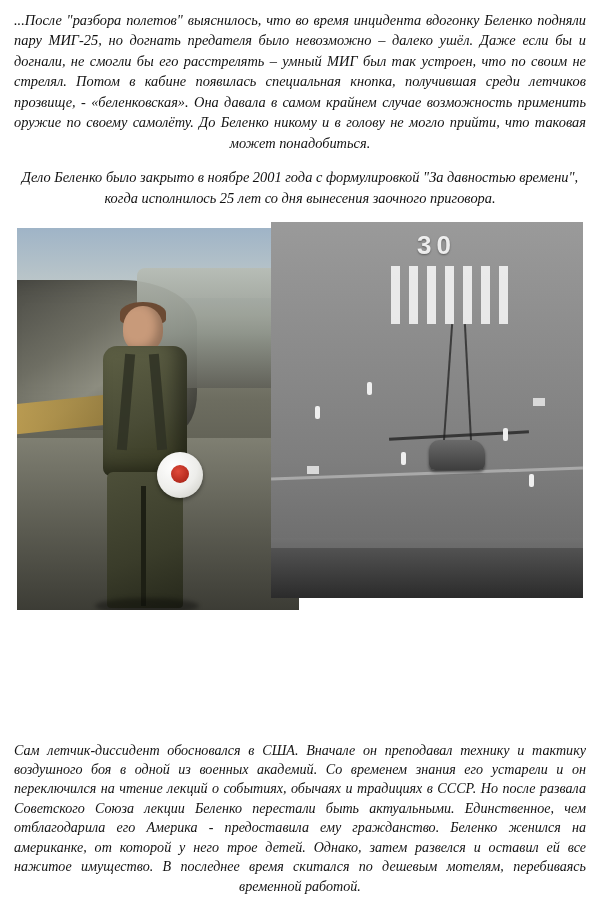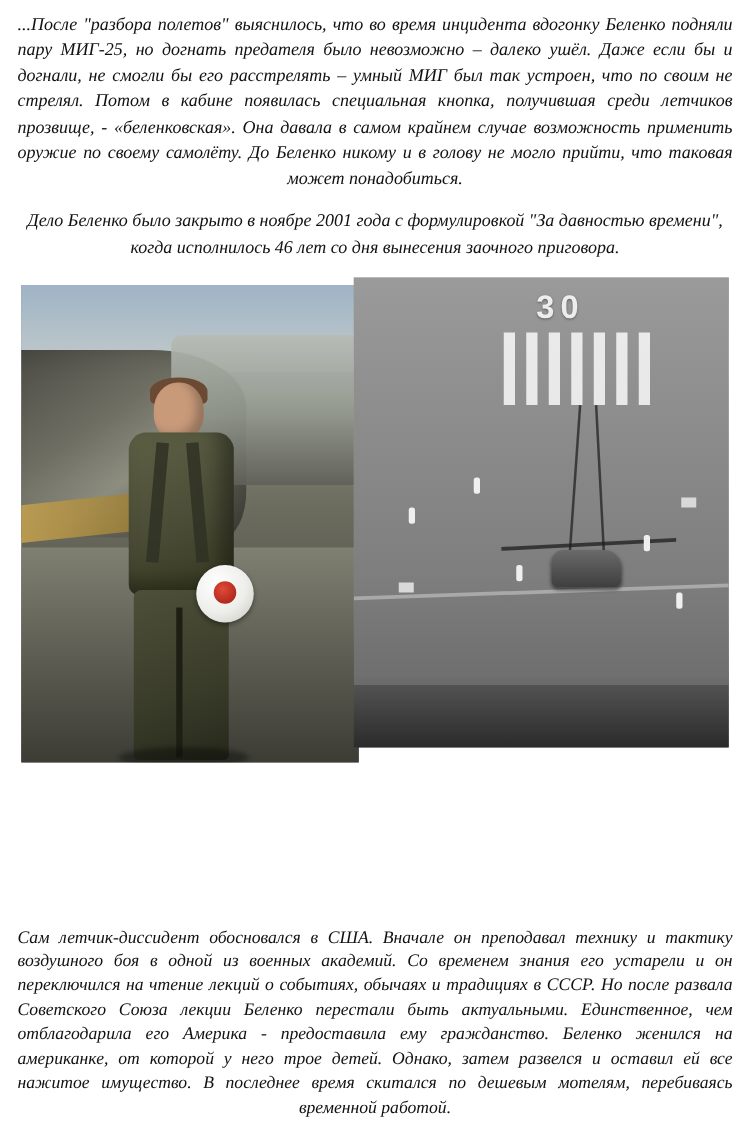--- a/index.html
+++ b/index.html
@@ -36,20 +36,21 @@
   }
   .images {
     position: relative;
     width: 100%;
     height: 392px;
     margin-top: 2px;
   }
   .photo {
     position: absolute;
     overflow: hidden;
+    padding-left: 12px;
   }
   
   .photo-left {
     left: 3px;
     top: 6px;
     width: 270px;
     height: 382px;
     background:
       linear-gradient(to bottom, #7c8fa3 0%, #8fa2b5 16%, #b9b9ad 23%, #8a8a7c 30%, #6d6d60 45%, #5d5d52 62%, #4a4a42 80%, #3b3b35 100%);
   }
@@ -206,21 +207,21 @@
     text-align-last: center;
     color: #111;
   }
 </style>
 </head>
 <body>
 
 <div class="page">
 
   <p class="para first">...После "разбора полетов" выяснилось, что во время инцидента вдогонку Беленко подняли пару МИГ-25, но догнать предателя было невозможно – далеко ушёл. Даже если бы и догнали, не смогли бы его расстрелять – умный МИГ был так устроен, что по своим не стрелял. Потом в кабине появилась специальная кнопка, получившая среди летчиков прозвище, - «беленковская». Она давала в самом крайнем случае возможность применить оружие по своему самолёту. До Беленко никому и в голову не могло прийти, что таковая может понадобиться.</p>
-  <p class="para">Дело Беленко было закрыто в ноябре 2001 года с формулировкой "За давностью времени", когда исполнилось 46 лет со дня вынесения заочного приговора.</p>
+  <p class="para">Дело Беленко было закрыто в ноябре 2001 года с формулировкой "За давностью времени", когда исполнилось 25 лет со дня вынесения заочного приговора.</p>
 
   <div class="images">
 
     <div class="photo photo-left">
       <div class="pl-sky"></div>
       <div class="pl-jet"></div>
       <div class="pl-jet2"></div>
       <div class="pl-wing"></div>
       <div class="pl-ground"></div>
       <div class="pl-figure">

